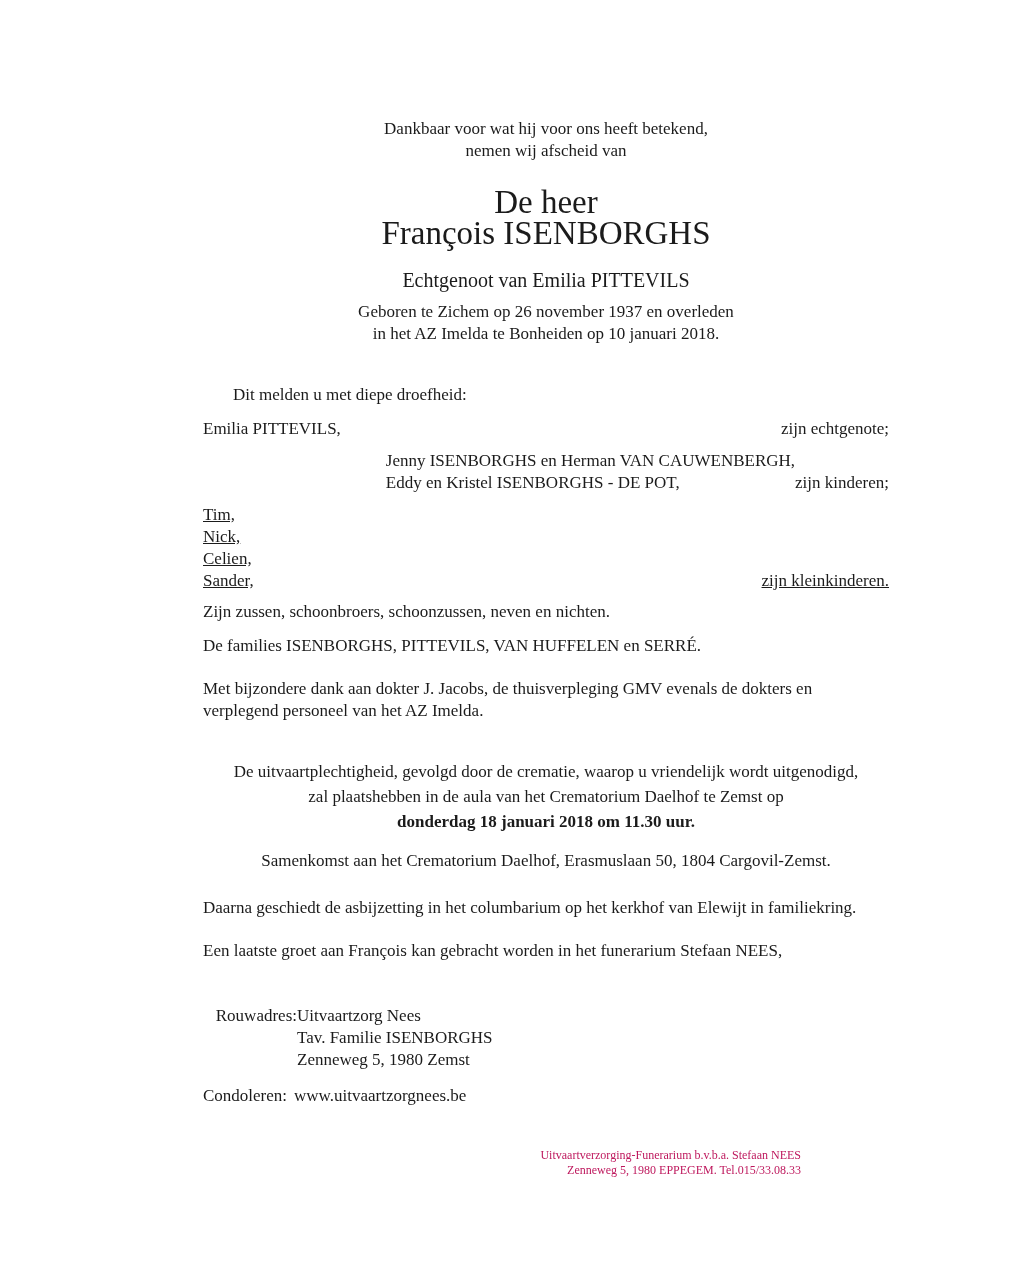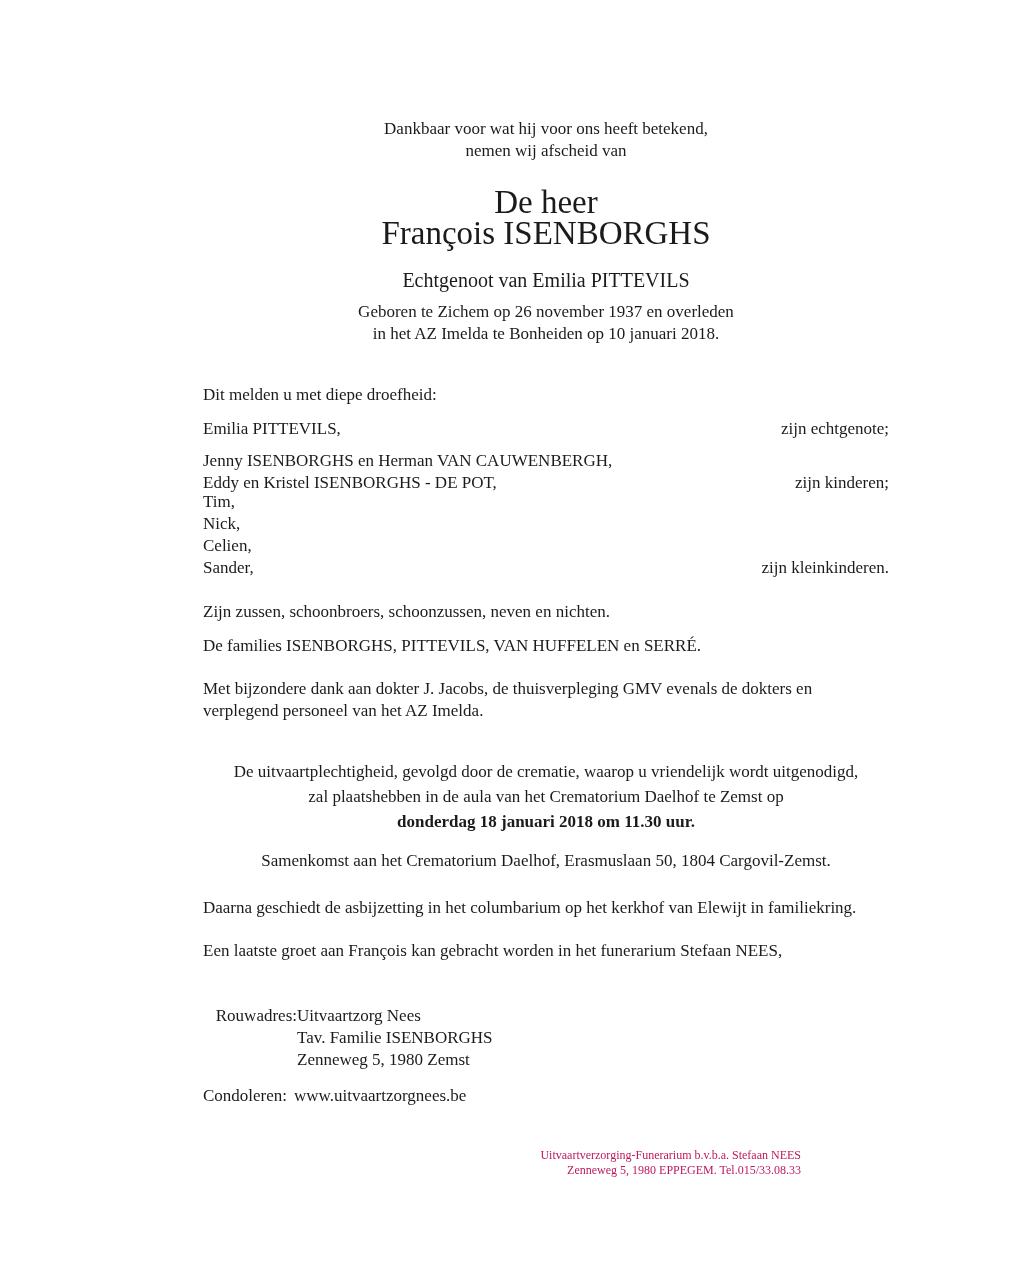--- a/index.html
+++ b/index.html
@@ -22,26 +22,26 @@
     font-size: 17px;
     line-height: 22px;
   }
   .block { position: absolute; left: 0; width: 100%; }
   .centered { text-align: center; }
 
   .intro      { top: 118px; }
   .title-blk  { top: 187px; font-size: 33px; line-height: 31px; }
   .spouse-blk { top: 252px; font-size: 20px; line-height: 32px; margin-top: 12px; }
   .birth-blk  { top: 301px; }
-  .announce   { top: 384px; }
+  .announce   { top: 384px; margin-left: 30px; }
 
   .rel-row { display: flex; justify-content: space-between; align-items: flex-end; }
   .rel-row-spouse   { top: 418px; }
-  .rel-row-children { top: 450px; }
-  .rel-row-grand    { top: 491px; }
+  .rel-row-children { top: 450px; justify-content: flex-end; }
+  .rel-row-grand    { top: 504px; text-decoration: underline; }
 
   .ext-family { top: 601px; white-space: nowrap; }
   .families   { top: 635px; white-space: nowrap; }
   .gratitude  { top: 678px; }
 
   .ceremony   { top: 759px; line-height: 25px; }
   .ceremony .bold-line { font-weight: 700; }
   .gathering  { top: 850px; }
   .interment  { top: 897px; white-space: nowrap; }
   .visitation { top: 940px; }

